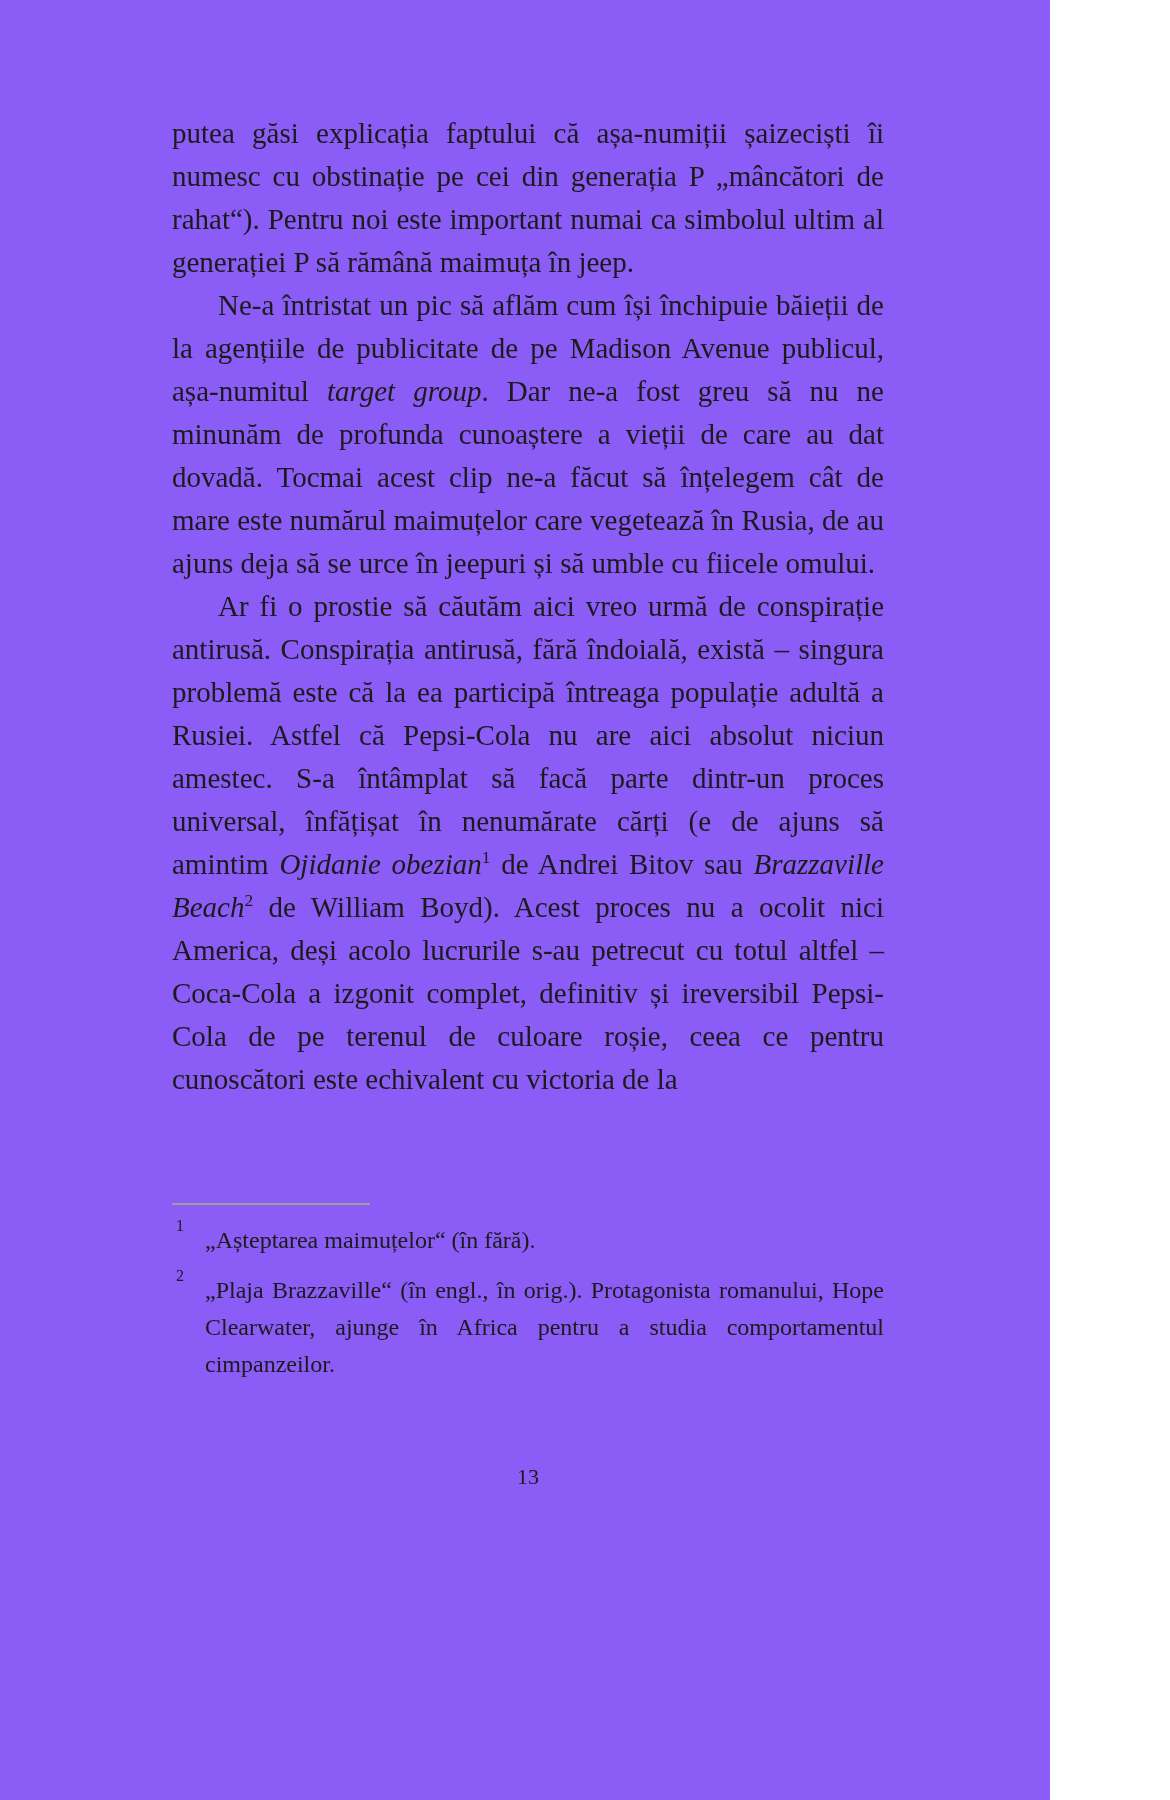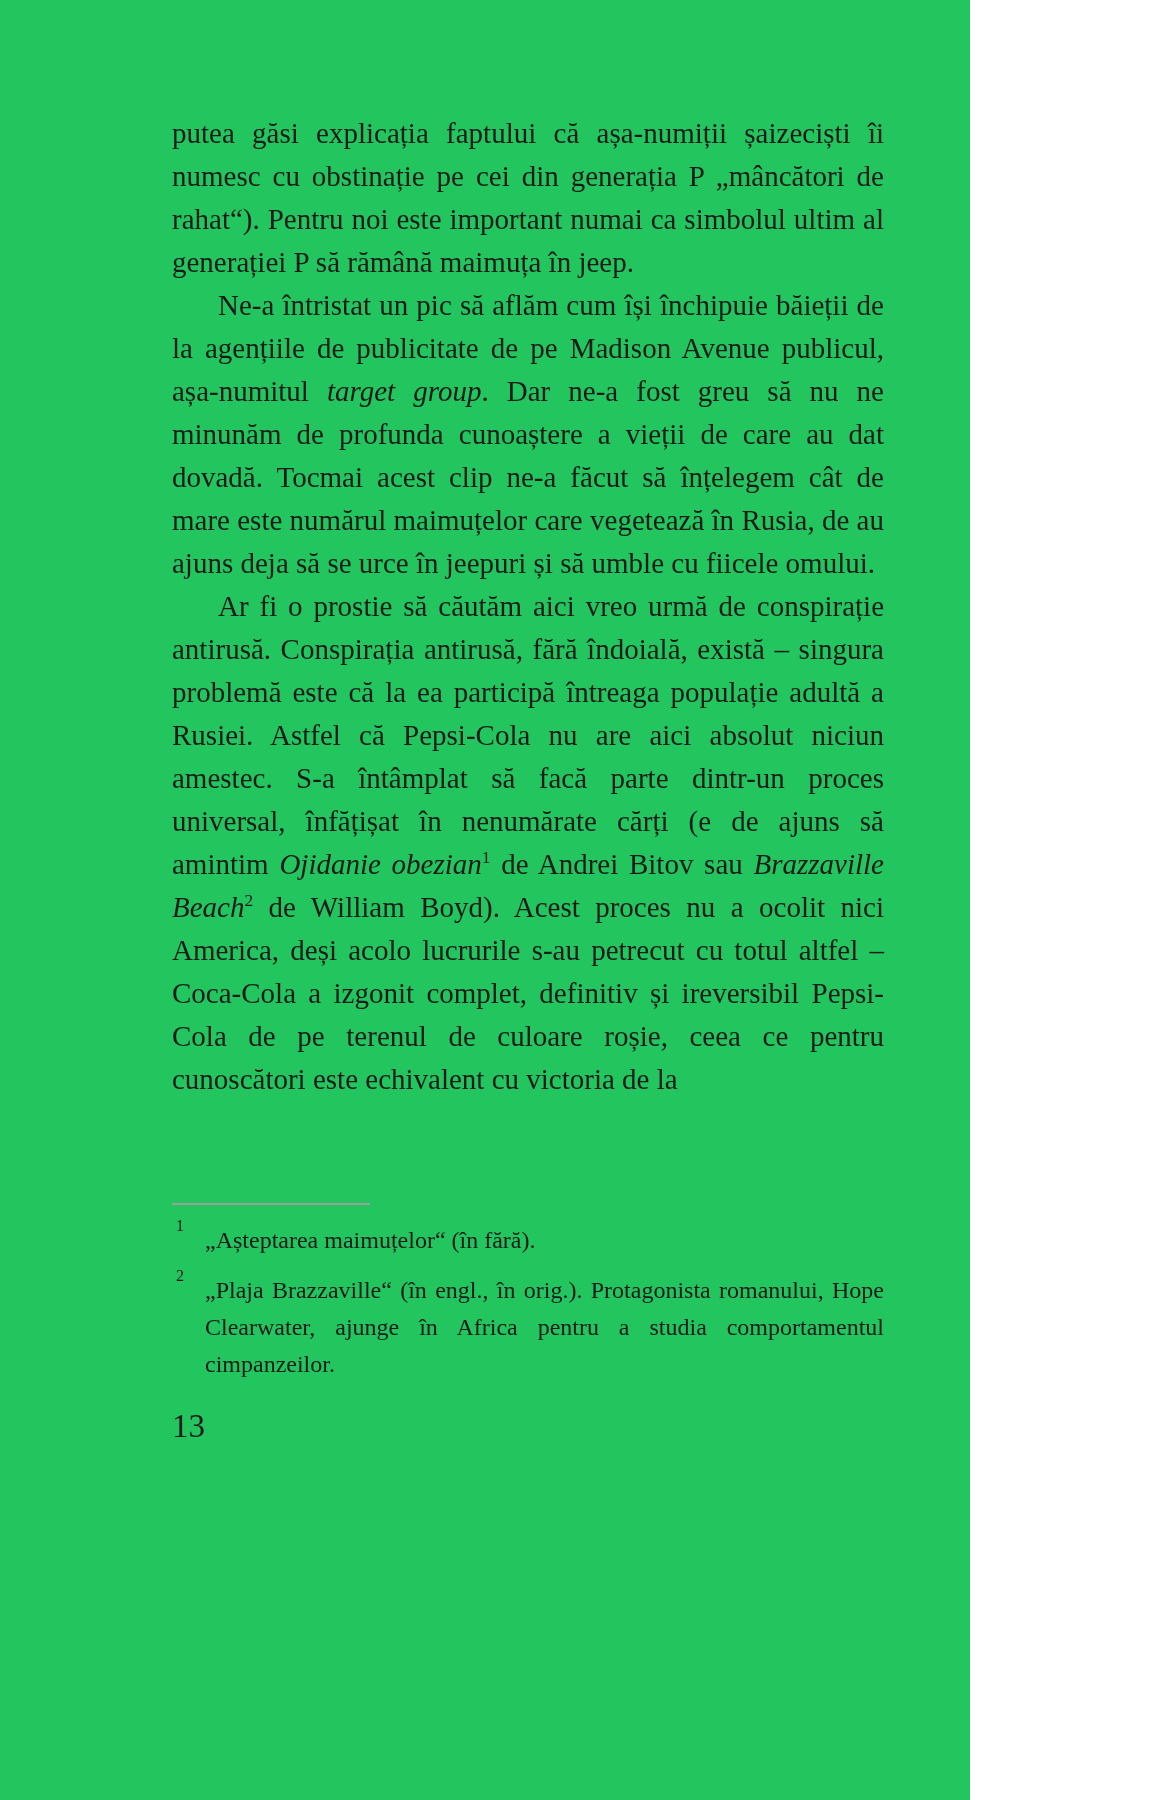--- a/index.html
+++ b/index.html
@@ -1,22 +1,22 @@
 <!DOCTYPE html>
 <html lang="ro"><head>
 <meta charset="utf-8">
 <title>Book page 13</title>
 <style>
   * { margin: 0; padding: 0; box-sizing: border-box; }
   html, body { background: #ffffff; }
   .page {
     position: relative;
-    width: 970px;
+    width: 1050px;
     height: 1800px;
-    background: #22c55e;
+    background: #8b5cf6;
     font-family: "Liberation Serif", serif;
     color: #1b1b1b;
     overflow: hidden;
   }
   .text-block {
     position: absolute;
     left: 172px;
     top: 112px;
     width: 712px;
     font-size: 29px;
@@ -57,23 +57,24 @@
   }
   .fn-marker {
     position: absolute;
     left: 4px;
     top: 4px;
     font-size: 16px;
   }
   .page-number {
     position: absolute;
     left: 172px;
-    top: 1408px;
+    top: 1464px;
     width: 712px;
-    font-size: 33px;
+    text-align: center;
+    font-size: 22px;
     color: #1b1b1b;
   }
 </style>
 </head>
 <body>
 
 <div class="page">
   <main class="text-block">
       <p class="para"><span>putea găsi explicația faptului că așa-numiții șaizeciști îi numesc cu obstinație pe cei din generația P „mâncători de rahat“). Pentru noi este important numai ca simbolul ultim al generației P să rămână maimuța în jeep.</span></p>
       <p class="para indented"><span>Ne-a întristat un pic să aflăm cum își închipuie băieții de la agențiile de publicitate de pe Madison Avenue publicul, așa-numitul </span><em>target group</em><span>. Dar ne-a fost greu să nu ne minunăm de profunda cunoaștere a vieții de care au dat dovadă. Tocmai acest clip ne-a făcut să înțelegem cât de mare este numărul maimuțelor care vegetează în Rusia, de au ajuns deja să se urce în jeepuri și să umble cu fiicele omului.</span></p>

